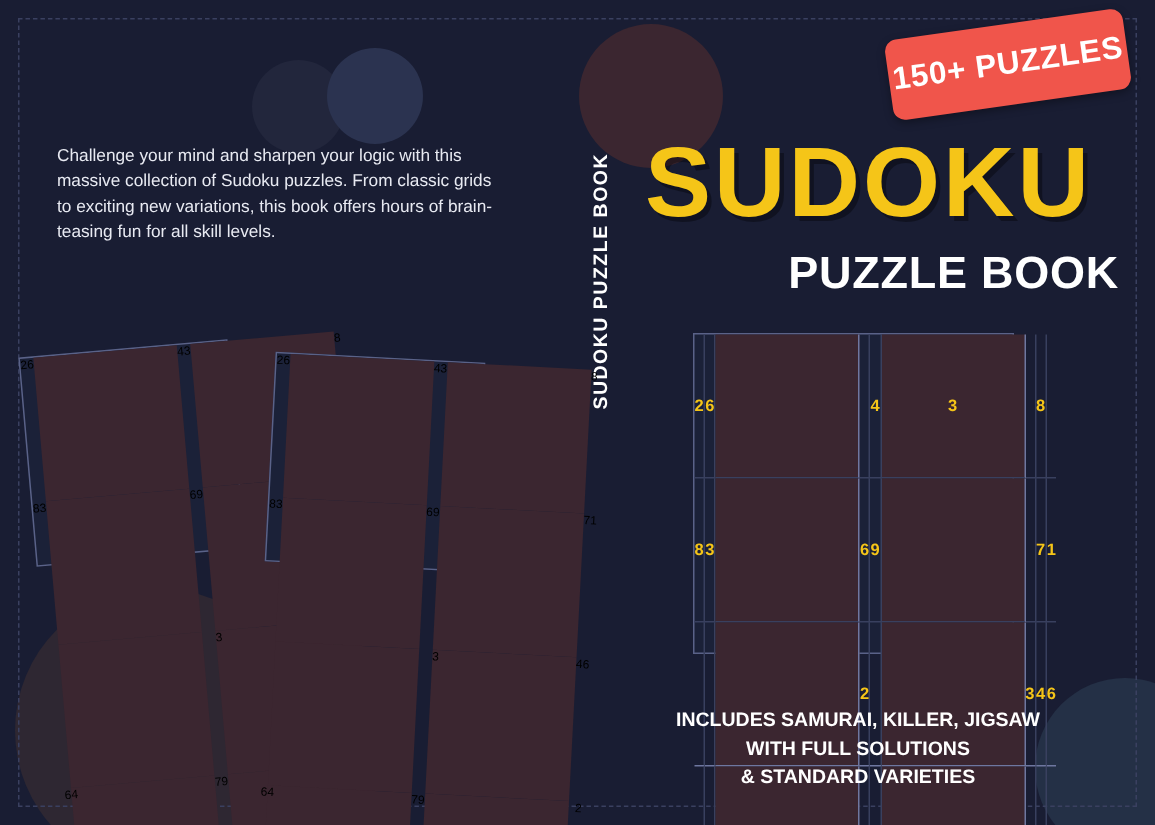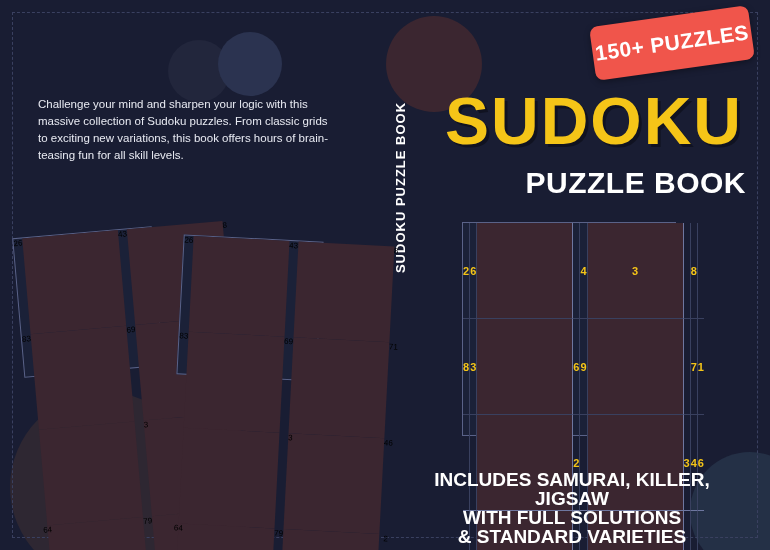--- a/index.html
+++ b/index.html
@@ -55,21 +55,21 @@
     line-height: 54px;
     color: #ffffff;
     font-size: 21px;
     font-weight: bold;
     letter-spacing: 0.5px;
   }
 
   
   .title-main {
     position: absolute;
-    left: 420px;
+    left: 405px;
     top: 88px;
     width: 348px;
     text-align: center;
     color: #f5c518;
     font-size: 66px;
     font-weight: bold;
     letter-spacing: 2px;
     line-height: 66px;
     text-shadow: 3px 3px 0 rgba(0,0,0,0.35);
   }
@@ -115,21 +115,21 @@
   }
 
   
   .footer {
     position: absolute;
     left: 398px;
     top: 470px;
     width: 348px;
     text-align: center;
     color: #ffffff;
-    font-size: 19px;
+    font-size: 13px;
     font-weight: bold;
     line-height: 19px;
   }
 
   
   .grid {
     position: absolute;
     display: grid;
     background: #1b2138;
     border: 1px solid #5a6288;

